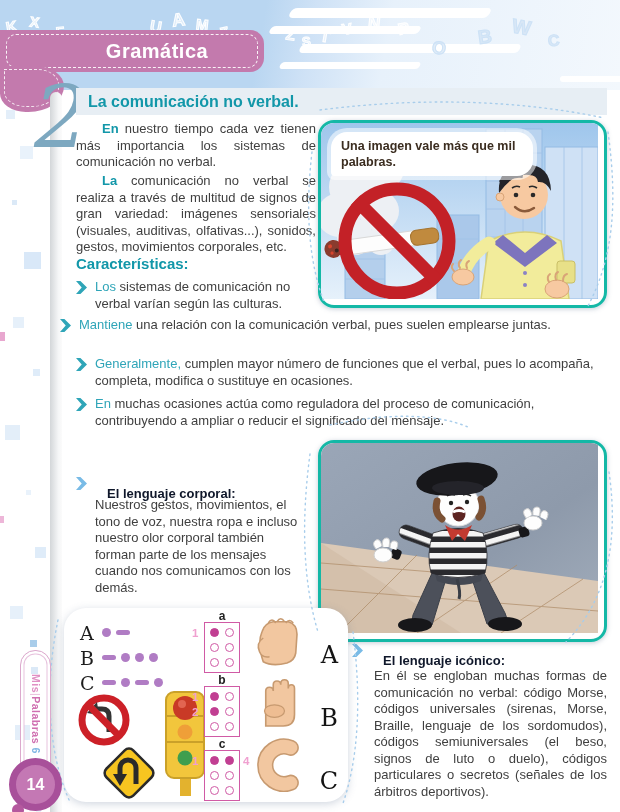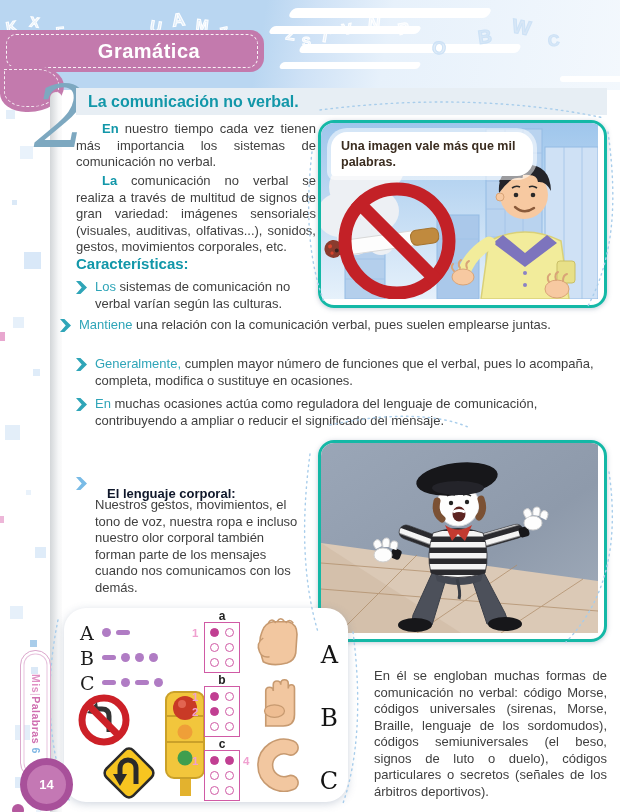--- a/index.html
+++ b/index.html
@@ -12,21 +12,21 @@
      background:linear-gradient(100deg,#b9d6f1 0 42%,#cfe2f6 50%,#e7f1fb 62%,#f3f8fd 100%);}
   .streak{position:absolute;background:#fff;border-radius:40px;}
   .decor-letter{position:absolute;font-weight:bold;color:rgba(255,255,255,.55);
      -webkit-text-stroke:1.1px rgba(255,255,255,.95);}
   .decor-letter.blue{color:rgba(190,215,240,.45);-webkit-text-stroke:1.1px #cde2f6;}
 
   
   .badge{left:0;top:30px;width:264px;height:42px;background:#c37aad;border-radius:0 14px 14px 0;}
   .badge::after{content:"";position:absolute;top:4px;left:6px;right:6px;bottom:4px;
      border:1.6px dashed rgba(255,255,255,.9);border-radius:10px;}
-  .badge-label{position:absolute;left:0;top:0;width:100%;line-height:42px;text-align:center;
+  .badge-label{position:absolute;left:8px;top:0;width:100%;line-height:42px;text-align:center;
      text-indent:34px;color:#fff;font-weight:bold;font-size:20px;letter-spacing:.5px;}
   .badge-blob{left:0;top:66px;width:64px;height:46px;background:#c37aad;
      border-radius:0 46% 58% 42%;}
   .badge-blob::after{content:"";position:absolute;top:3px;left:4px;right:5px;bottom:5px;
      border:1.5px dashed rgba(255,255,255,.85);border-radius:0 40% 50% 40%;}
 
   
   .squares{left:6px;top:110px;width:9px;height:9px;background:#e3eef9;box-shadow:
      16px 38px 0 2px #e9f2fb, 4px 88px 0 -2px #dbe9f7, 22px 146px 0 4px #d9e8f8,
      8px 208px 0 1px #e6f0fa, 26px 258px 0 -1px #dfecf9, 2px 318px 0 3px #e3eef9,
@@ -108,24 +108,24 @@
 
   
   .book-tab{left:20px;top:650px;width:29px;height:126px;border:1.5px solid #dca9cd;
      border-radius:15px;box-shadow:inset 0 0 0 2.5px #fff, inset 0 0 0 3.5px #e7c2dd;
      display:flex;align-items:center;justify-content:center;}
   .book-tab .vtxt{writing-mode:vertical-rl;font-size:10.5px;font-weight:bold;letter-spacing:.5px;}
   .vtxt .a{color:#e090c4;}
   .vtxt .d{color:#e7b7d8;font-weight:normal;}
   .vtxt .b{color:#cf6fb0;}
   .vtxt .n{color:#7fb7e4;}
-  .page-circle{left:20px;top:758px;width:53px;height:53px;border-radius:50%;
+  .page-circle{left:9px;top:758px;width:53px;height:53px;border-radius:50%;
      background:#c478b4;border:7px solid #a8509a;box-sizing:border-box;
      display:flex;align-items:center;justify-content:center;
-     color:#fff;font-size:13px;font-weight:bold;}
+     color:#fff;font-size:16px;font-weight:bold;}
   .pink-dot{left:12px;top:804px;width:12px;height:12px;border-radius:50%;background:#b4589e;}
   .blue-sq{left:30px;top:640px;width:7px;height:7px;background:#a9cdea;}
 
   .deco-svg{left:0;top:0;pointer-events:none;}
 </style>
 </head>
 <body>
 
 <div id="page">
 
@@ -189,30 +189,34 @@
   <div class="abs bullet b2">
     <span class="chev"></span>
     <span><span class="lead">Mantiene</span> <span>una relación con la comunicación verbal, pues suelen emplearse juntas.</span></span>
   </div>
   <div class="abs bullet b3">
     <span class="chev"></span>
     <span><span class="lead">Generalmente,</span> <span>cumplen mayor número de funciones que el verbal, pues lo acompaña, completa, modifica o sustituye en ocasiones.</span></span>
   </div>
   <div class="abs bullet b4">
     <span class="chev"></span>
-    <span><span class="lead">En</span> <span>muchas ocasiones actúa como reguladora del lenguaje de comunicación, contribuyendo a ampliar o reducir el significado del mensaje.</span></span>
+    <span><span class="lead">En</span> <span>muchas ocasiones actúa como reguladora del proceso de comunicación, contribuyendo a ampliar o reducir el significado del mensaje.</span></span>
   </div>
 
 
   <div class="abs sect-head corporal-head">
     <span class="chev"></span>
     <h3>El lenguaje corporal:</h3>
   </div>
   <p class="abs para corporal-text" style="margin:0">Nuestros gestos, movimientos, el tono de voz, nuestra ropa e incluso nuestro olor corporal también forman parte de los mensajes cuando nos comunicamos con los demás.</p>
 
+  <div class="abs sect-head iconico-head">
+    <span class="chev"></span>
+    <h3>El lenguaje icónico:</h3>
+  </div>
   <p class="abs para iconico-text" style="margin:0">En él se engloban muchas formas de comunicación no verbal: código Morse, códigos universales (sirenas, Morse, Braille, lenguaje de los sordomudos), códigos semiuniversales (el beso, signos de luto o duelo), códigos particulares o secretos (señales de los árbitros deportivos).</p>
 
   <div class="abs pic pic1">
     <svg width="277" height="176" viewBox="0 0 277 176">
       <defs>
         <linearGradient id="sky" x1="0" y1="0" x2="0" y2="1">
           <stop offset="0" stop-color="#9fc6ec"></stop>
             <stop offset="1" stop-color="#e6f1fb"></stop>
         </linearGradient>
       </defs>

